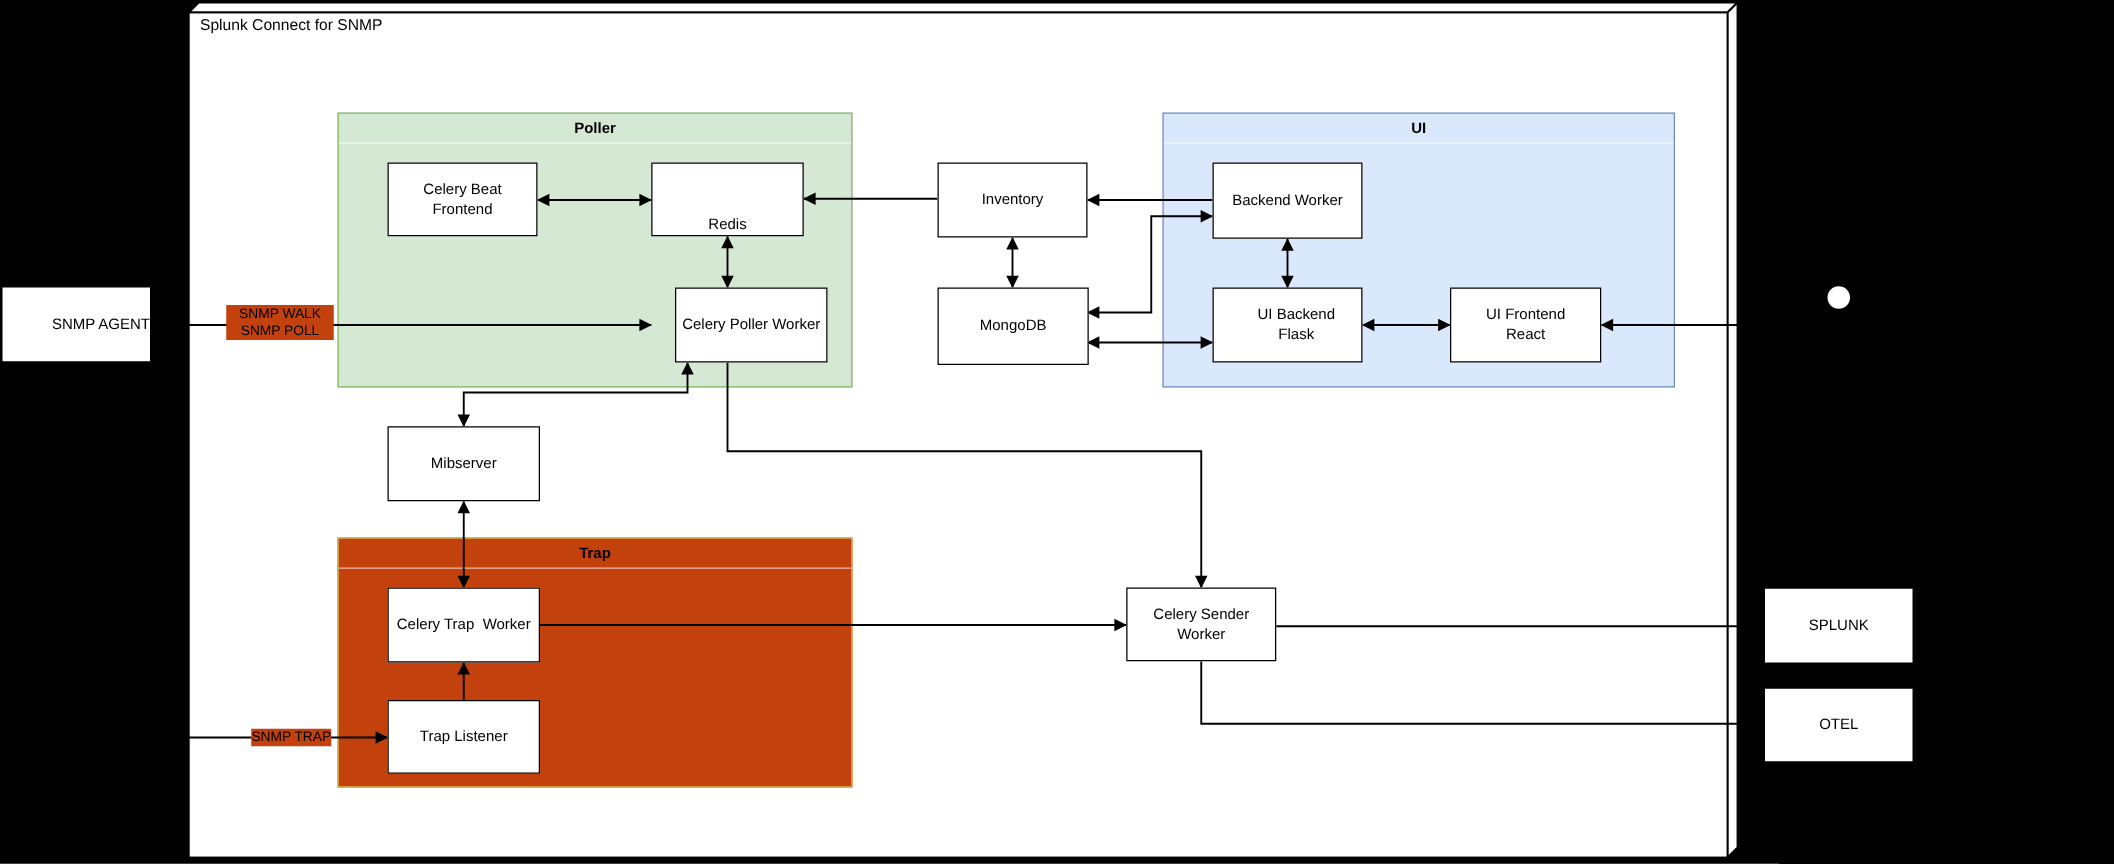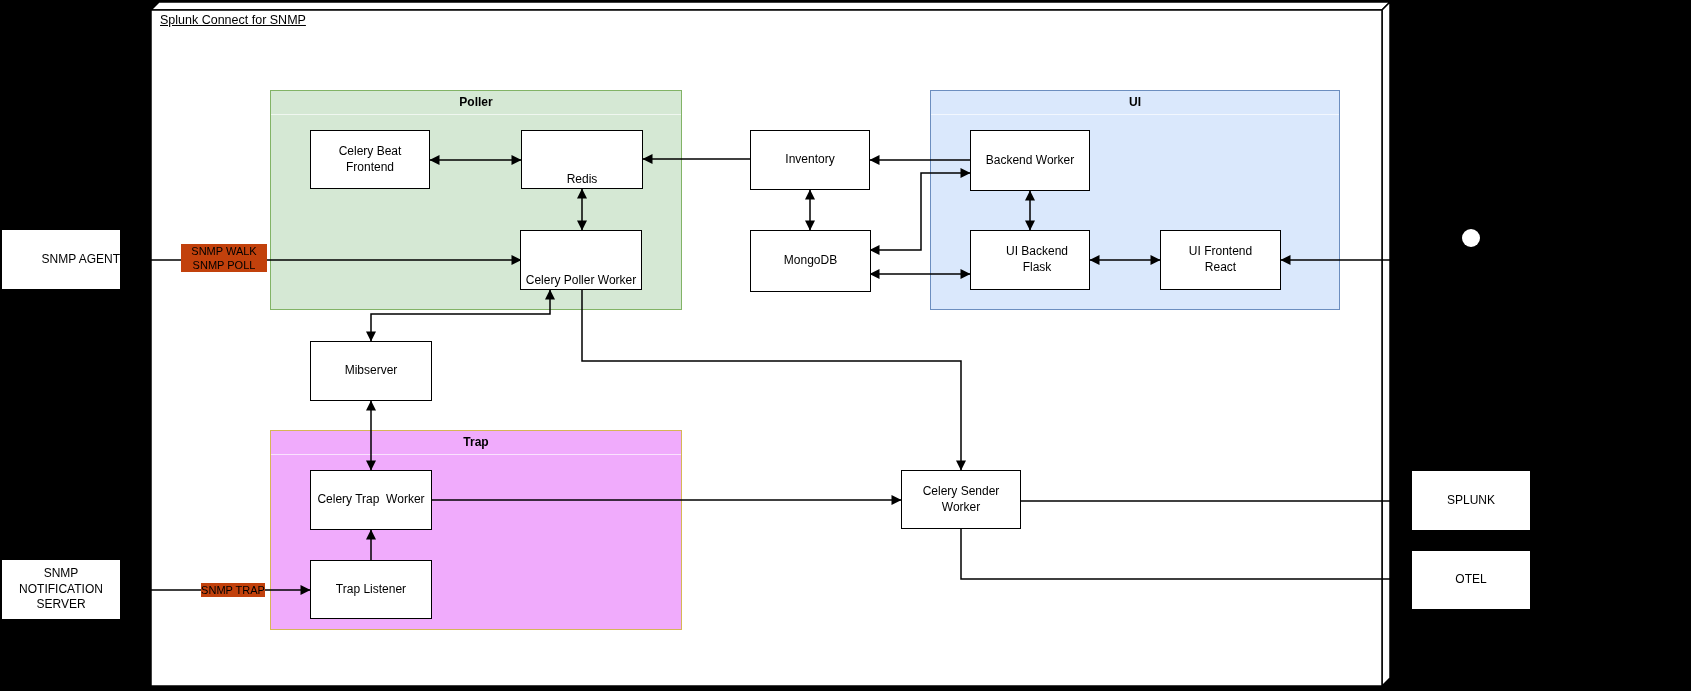--- a/index.html
+++ b/index.html
@@ -14,53 +14,53 @@
   svg.layer { position:absolute; left:0; top:0; pointer-events:none; }
 
   .group { position:absolute; box-sizing:border-box; border:1.5px solid; }
   .group .hdr {
     height:23px; line-height:23px; text-align:center;
     font-weight:bold; font-size:12px;
     border-bottom:1px solid rgba(255,255,255,0.65);
   }
   .group.poller { left:270px; top:90px;  width:412px; height:220px; background:#d5e8d4; border-color:#82b366; }
   .group.ui     { left:930px; top:90px;  width:410px; height:220px; background:#dae8fc; border-color:#6c8ebf; }
-  .group.trap   { left:270px; top:430px; width:412px; height:200px; background:#f0abfc; border-color:#d6b656; }
+  .group.trap   { left:270px; top:430px; width:412px; height:200px; background:#c2410c; border-color:#d6b656; }
 
   .node {
     position:absolute; box-sizing:border-box;
     background:#fff; border:1.5px solid #000;
     display:flex; align-items:center; justify-content:center;
     text-align:center; font-size:12px; line-height:1.3;
   }
   .node span { white-space:pre-wrap; }
 
   .n-cbs  { left:310px;  top:130px; width:120px; height:59px; }
   .n-red  { left:521px;  top:130px; width:122px; height:59px;align-items:flex-end; }
-  .n-cpw  { left:520px;  top:230px; width:122px; height:60px;align-items:flex-end; }
+  .n-cpw  { left:540px;  top:230px; width:122px; height:60px; }
   .n-inv  { left:750px;  top:130px; width:120px; height:60px; }
   .n-mdb  { left:750px;  top:230px; width:121px; height:62px; }
   .n-bw   { left:970px;  top:130px; width:120px; height:61px; }
   .n-ubf  { left:970px;  top:230px; width:120px; height:60px;padding-left:14px; }
   .n-ufr  { left:1160px; top:230px; width:121px; height:60px; }
   .n-mib  { left:310px;  top:341px; width:122px; height:60px; }
   .n-ctw  { left:310px;  top:470px; width:122px; height:60px; }
   .n-tl   { left:310px;  top:560px; width:122px; height:59px; }
   .n-csw  { left:901px;  top:470px; width:120px; height:59px; }
 
   .node.outer { border:none; }
   .n-agent { left:2px;    top:230px; width:118px; height:59px;justify-content:flex-end; }
   .n-sns   { left:2px;    top:560px; width:118px; height:59px; }
   .n-splunk{ left:1412px; top:471px; width:118px; height:59px; }
   .n-otel  { left:1412px; top:551px; width:118px; height:58px; }
   .n-sfx   { left:1570px; top:551px; width:118px; height:58px; }
 
   .title {
     position:absolute; left:160px; top:13px;
-    font-size:12.5px; text-decoration:underline;
+    font-size:12.5px; 
   }
 
   .elabel {
     position:absolute; background:#c2410c;
     font-size:11px; line-height:14px; text-align:center;
   }
   .el-walkpoll { left:181px; top:244px; width:86px; }
   .el-trap     { left:201px; top:583px; width:64px; }
 
   .dot {
@@ -155,25 +155,20 @@
       <span>Trap Listener</span>
     </div>
   <div class="node n-csw">
       <span>Celery Sender
 Worker</span>
     </div>
 
   <div class="node outer n-agent">
       <span>SNMP AGENT</span>
     </div>
-  <div class="node outer n-sns">
-      <span>SNMP
-NOTIFICATION
-SERVER</span>
-    </div>
   <div class="node outer n-splunk">
       <span>SPLUNK</span>
     </div>
   <div class="node outer n-otel">
       <span>OTEL</span>
     </div>
 
   <div class="elabel el-walkpoll">
     <div>SNMP WALK</div>
     <div>SNMP POLL</div>

